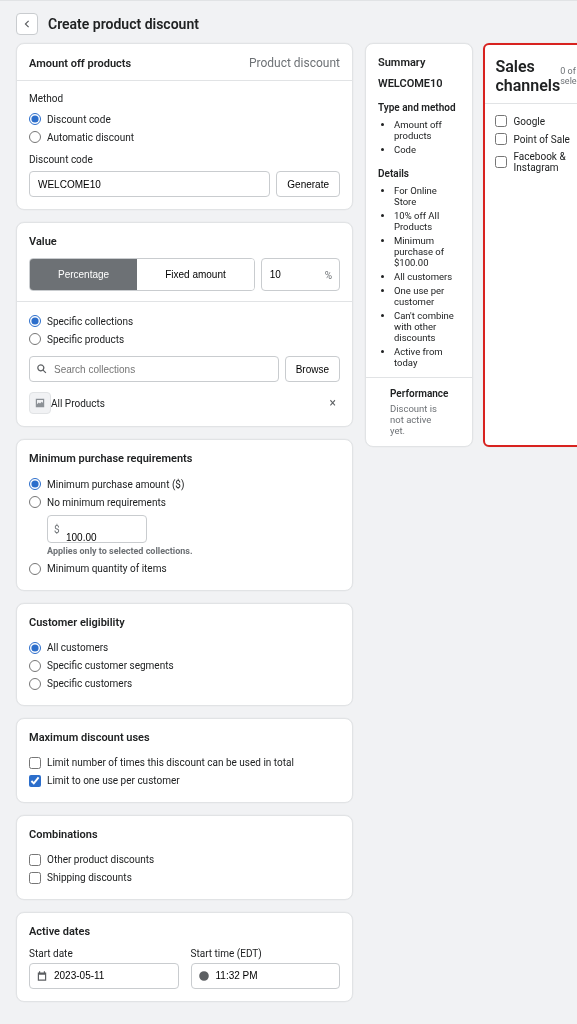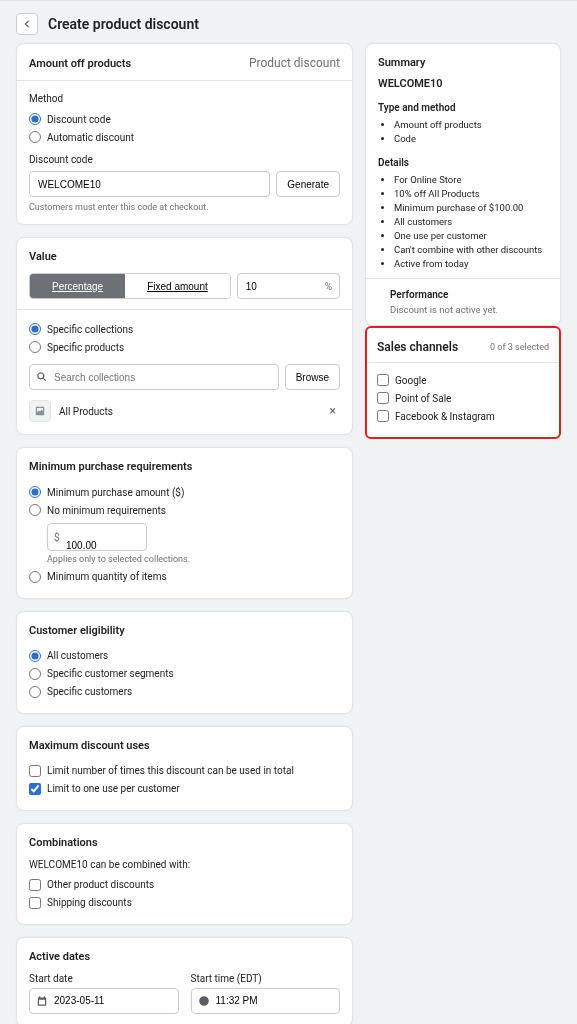--- a/index.html
+++ b/index.html
@@ -4,72 +4,72 @@
 <style>
 * { box-sizing: border-box; margin: 0; padding: 0; }
 body { font-family: -apple-system, BlinkMacSystemFont, "Segoe UI", Roboto, sans-serif; background: #f1f2f4; color: #202223; font-size: 11px; }
 .page { width: 577px; margin: 0 auto; background: #f1f2f4; padding-bottom: 12px; }
 .header { display: flex; align-items: center; padding: 12px 16px 8px; gap: 10px; border-top: 1px solid #e1e3e5; }
 .back-btn { width: 22px; height: 22px; border: 1px solid #c9cccf; border-radius: 4px; background: #fff; display: flex; align-items: center; justify-content: center; cursor: pointer; }
 .back-btn svg { width: 12px; height: 12px; }
 .header h1 { font-size: 14px; font-weight: 600; }
 .layout { display: flex; gap: 12px; padding: 0 16px; align-items: flex-start; }
 .main-col { flex: 1; display: flex; flex-direction: column; gap: 12px; }
-.side-col { width: 196px; display: flex; flex-direction: column; gap: 0; }
+.side-col { width: 196px; display: flex; gap: 10px; }
 .card { background: #fff; border-radius: 8px; border: 1px solid #e1e3e5; box-shadow: 0 0 0 0.5px rgba(0,0,0,0.03); }
 .card-body { padding: 12px; }
 .card-title-row { display: flex; justify-content: space-between; align-items: center; padding: 12px 12px 10px; }
 .card-title { font-size: 11px; font-weight: 600; }
 .badge-link { color: #6d7175; font-size: 12px; }
 .section-label { font-size: 10px; color: #202223; margin-bottom: 6px; font-weight: 400; }
 .radio-row { display: flex; align-items: center; gap: 6px; padding: 3px 0; font-size: 10px; }
 .radio-row input[type="radio"], .check-row input[type="checkbox"] { width: 12px; height: 12px; accent-color: #2c6ecb; }
 .check-row { display: flex; align-items: center; gap: 6px; padding: 3px 0; font-size: 10px; }
 .input-group { display: flex; gap: 6px; margin-top: 6px; }
 .text-input { flex: 1; border: 1px solid #c9cccf; border-radius: 4px; padding: 5px 8px; font-size: 10px; height: 26px; background:#fff; }
 .btn { border: 1px solid #c9cccf; background: #fff; border-radius: 4px; padding: 5px 10px; font-size: 10px; cursor: pointer; }
 .help-text { color: #6d7175; font-size: 9px; margin-top: 5px; }
 .hr { border-top: 1px solid #e1e3e5; margin: 10px -12px; }
 .seg-group { display: flex; border: 1px solid #c9cccf; border-radius: 4px; overflow: hidden; }
-.seg-btn { padding: 6px 22px; font-size: 10px; background: #fff; border: none; cursor: pointer; text-decoration: underline; }
+.seg-btn { padding: 6px 28px; font-size: 10px; background: #fff; border: none; cursor: pointer; }
 .seg-btn.active { background: #6d7175; color: #fff; }
 .value-row { display: flex; gap: 6px; align-items: stretch; }
 .value-input-wrap { flex: 1; position: relative; }
-.value-input { width: 100%; border: 1px solid #c9cccf; border-radius: 4px; padding: 5px 20px 5px 8px; font-size: 10px; height: 26px; }
+.value-input { width: 100%; border: 1px solid #c9cccf; border-radius: 4px; padding: 5px 20px 5px 8px; font-size: 10px; height: 33px; }
 .value-suffix { position: absolute; right: 8px; top: 50%; transform: translateY(-50%); color: #6d7175; font-size: 10px; }
 .search-wrap { position: relative; flex: 1; }
 .search-wrap svg { position: absolute; left: 7px; top: 50%; transform: translateY(-50%); width: 12px; height: 12px; fill: #5c5f62; }
 .search-input { width: 100%; border: 1px solid #c9cccf; border-radius: 4px; padding: 5px 8px 5px 24px; font-size: 10px; height: 26px; }
-.tag-row { display: flex; align-items: center; gap: 8px; margin-top: 10px; font-size: 10px; }
+.tag-row { display: flex; align-items: center; margin-top: 10px; font-size: 10px; }
 .tag-thumb { width: 22px; height: 22px; background: #f1f2f4; border: 1px solid #e1e3e5; border-radius: 4px; display:flex; align-items:center; justify-content:center; }
 .tag-thumb svg { width:12px; height:12px; fill:#8c9196; }
 .tag-label { flex: 1; }
 .tag-x { cursor: pointer; color: #5c5f62; padding: 0 4px; font-size:12px; }
 .amount-input-wrap { position: relative; width: 100px; margin: 4px 0 2px 18px; }
 .amount-prefix { position: absolute; left: 7px; top: 50%; transform: translateY(-50%); color: #6d7175; font-size: 10px; }
 .amount-input { width: 100%; border: 1px solid #c9cccf; border-radius: 4px; padding: 21px 8px 5px 18px; font-size: 10px; height: 17px; }
-.sub-help { color: #6d7175; font-size: 9px; margin-left: 18px; margin-bottom:4px; }
+.sub-help { color: #6d7175; font-size: 9px; margin-left: 18px; margin-bottom:4px;font-weight:bold; }
 .date-row { display: flex; gap: 12px; }
 .date-col { flex: 1; }
 .date-label { font-size: 10px; margin-bottom: 4px; }
 .input-icon-wrap { position: relative; }
 .input-icon-wrap svg { position: absolute; left: 7px; top: 50%; transform: translateY(-50%); width: 12px; height: 12px; fill: #5c5f62; }
 .input-icon { width: 100%; border: 1px solid #c9cccf; border-radius: 4px; padding: 5px 8px 5px 24px; font-size: 10px; height: 26px; }
 .summary-title { font-size: 11px; font-weight: 600; padding: 12px 12px 8px; }
 .summary-name { font-size: 11px; font-weight: 600; padding: 0 12px 8px; }
 .summary-section { padding: 4px 12px 8px; }
 .summary-h { font-size: 10px; font-weight: 600; margin-bottom: 4px; }
 .summary-list { list-style: disc; padding-left: 16px; }
 .summary-list li { font-size: 9.5px; color: #202223; padding: 1.5px 0; }
 .perf-block { border-top: 1px solid #e1e3e5; padding: 10px 24px; }
 .perf-h { font-size: 10px; font-weight: 600; margin-bottom: 4px; }
 .perf-text { font-size: 9.5px; color: #6d7175; }
 .sales-card { border: 2px solid #d8221f; border-radius: 6px; }
 .sales-head { display:flex; justify-content:space-between; align-items:center; padding:12px 10px 8px; }
-.sales-title { font-size: 12px; font-weight: 600; }
+.sales-title { font-size: 16px; font-weight: 600; }
 .sales-count { font-size: 9px; color: #6d7175; }
 .sales-body { border-top: 1px solid #e1e3e5; padding: 8px 10px 12px; }
 .combo-text { font-size:10px; margin-bottom:6px; }
 </style>
 </head>
 <body>
 
 <div class="page">
   <div class="header">
     <button class="back-btn">
@@ -97,21 +97,20 @@
           </label>
           <label class="radio-row">
             <input type="radio" name="method" style="">
             <span>Automatic discount</span>
           </label>
           <div class="section-label" style="margin-top:8px;">Discount code</div>
           <div class="input-group">
             <input class="text-input" value="WELCOME10" style="">
             <button class="btn">Generate</button>
           </div>
-          <div class="help-text">Customers must enter this code at checkout.</div>
         </div>
       </div>
 
       <div class="card">
         <div class="card-body">
           <div class="card-title">Value</div>
           <div class="value-row" style="margin-top:10px;">
             <div class="seg-group">
               <button class="seg-btn active">Percentage</button>
               <button class="seg-btn">Fixed amount</button>
@@ -202,21 +201,20 @@
           <label class="check-row">
             <input type="checkbox" checked="" style="">
             <span>Limit to one use per customer</span>
           </label>
         </div>
       </div>
 
       <div class="card">
         <div class="card-body">
           <div class="card-title" style="margin-bottom:10px;">Combinations</div>
-          <div class="combo-text"><span>WELCOME10</span><span> can be combined with:</span></div>
           <label class="check-row">
             <input type="checkbox" style="">
             <span>Other product discounts</span>
           </label>
           <label class="check-row">
             <input type="checkbox" style="">
             <span>Shipping discounts</span>
           </label>
         </div>
       </div>

